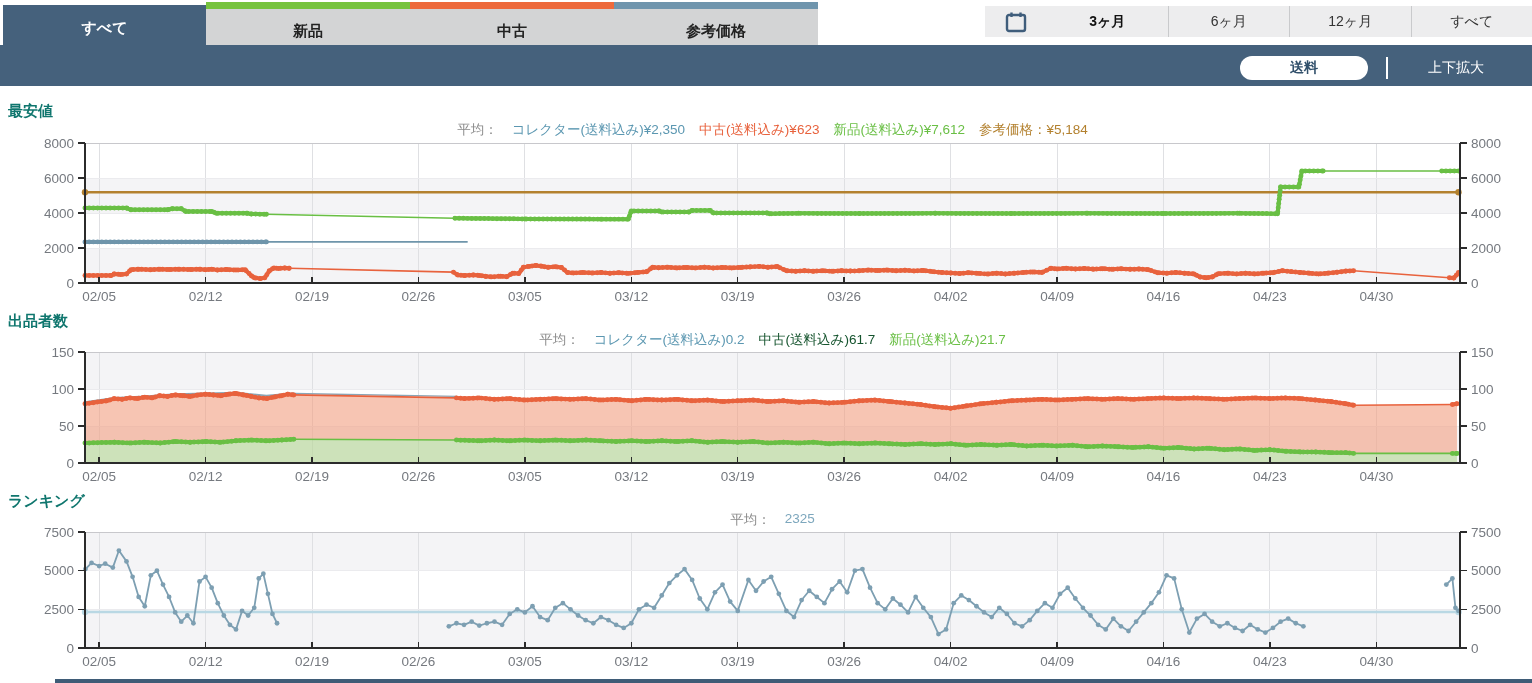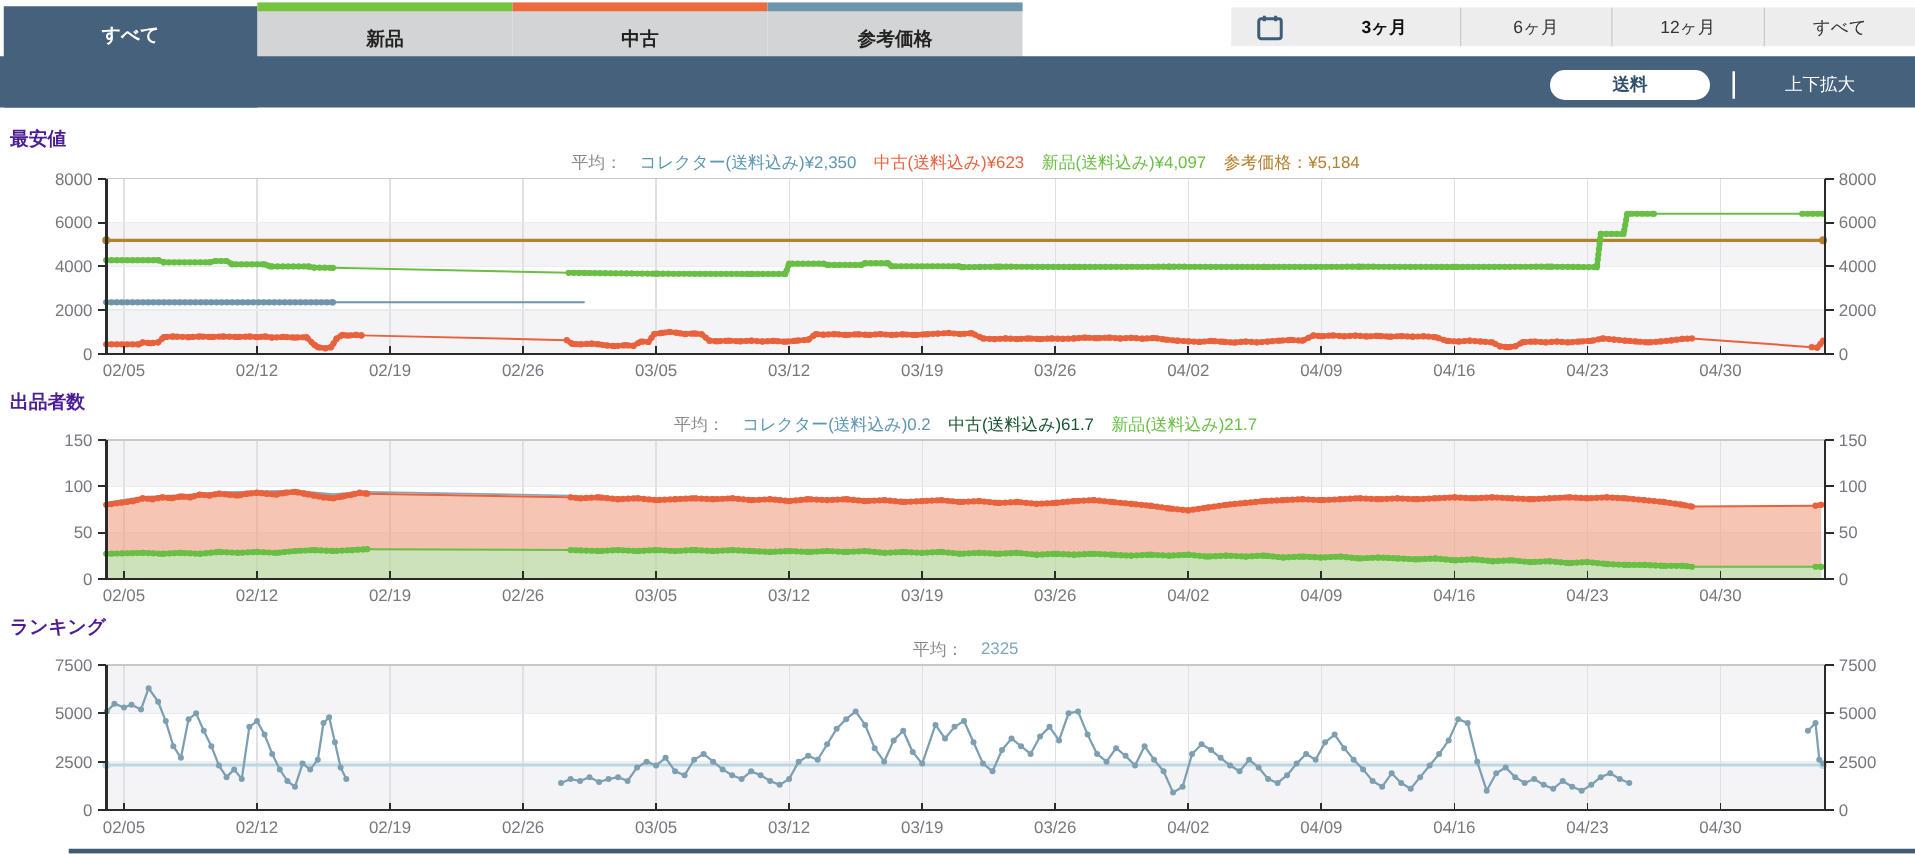--- a/index.html
+++ b/index.html
@@ -18,21 +18,21 @@
   .range-btn + .range-btn{border-left:1px solid #c9cacc;}
   .range-active{font-weight:bold;color:#111;}
   
   #darkbar{position:absolute;left:0;top:45px;width:1532px;height:41px;background:#45617c;}
   #shipping-btn{position:absolute;left:1240px;top:56px;width:128px;height:24px;background:#fff;border-radius:12px;
        display:flex;align-items:center;justify-content:center;font-size:14px;font-weight:bold;color:#31506b;cursor:pointer;}
   #bar-sep{position:absolute;left:1386px;top:57px;width:2px;height:22px;background:#fff;}
   #expand-btn{position:absolute;left:1404px;top:57px;width:104px;height:22px;display:flex;align-items:center;justify-content:center;
        font-size:14px;color:#fff;cursor:pointer;}
   
-  .chart-title{position:absolute;left:8px;font-size:15px;font-weight:bold;color:#4c1d95;}
+  .chart-title{position:absolute;left:8px;font-size:15px;font-weight:bold;color:#0f766e;}
   .legend{position:absolute;left:85px;width:1375px;display:flex;justify-content:center;gap:14px;font-size:13.5px;white-space:nowrap;}
   
   #charts-canvas{position:absolute;left:0;top:0;}
   #charts-canvas text{font-family:"Liberation Sans","DejaVu Sans",sans-serif;}
   #bottom-strip{position:absolute;left:55px;top:679px;width:1477px;height:4px;background:#3f5c77;}
 </style>
 </head>
 <body>
 
 <div id="app">
@@ -1924,21 +1924,21 @@
   </div>
 
   <div class="chart-title" style="top:102px;">最安値</div>
   <div class="chart-title" style="top:312px;">出品者数</div>
   <div class="chart-title" style="top:492px;">ランキング</div>
 
   <div class="legend" style="top:121px;" id="legend-0">
       <span style="color: rgb(138, 138, 138);">平均：</span>
       <span style="color: rgb(91, 151, 177);">コレクター(送料込み)¥2,350</span>
       <span style="color: rgb(232, 98, 61);">中古(送料込み)¥623</span>
-      <span style="color: rgb(105, 191, 68);">新品(送料込み)¥4,097</span>
+      <span style="color: rgb(105, 191, 68);">新品(送料込み)¥7,612</span>
       <span style="color: rgb(179, 129, 47);">参考価格：¥5,184</span>
     </div>
   <div class="legend" style="top:331px;" id="legend-1">
       <span style="color: rgb(138, 138, 138);">平均：</span>
       <span style="color: rgb(91, 151, 177);">コレクター(送料込み)0.2</span>
       <span style="color: #14532d;">中古(送料込み)61.7</span>
       <span style="color: rgb(105, 191, 68);">新品(送料込み)21.7</span>
     </div>
   <div class="legend" style="top:511px;" id="legend-2">
       <span style="color: rgb(138, 138, 138);">平均：</span>

